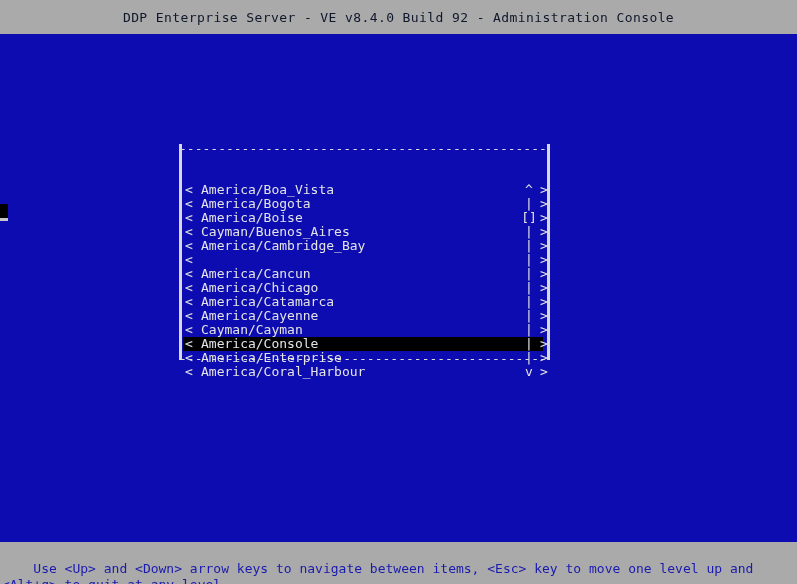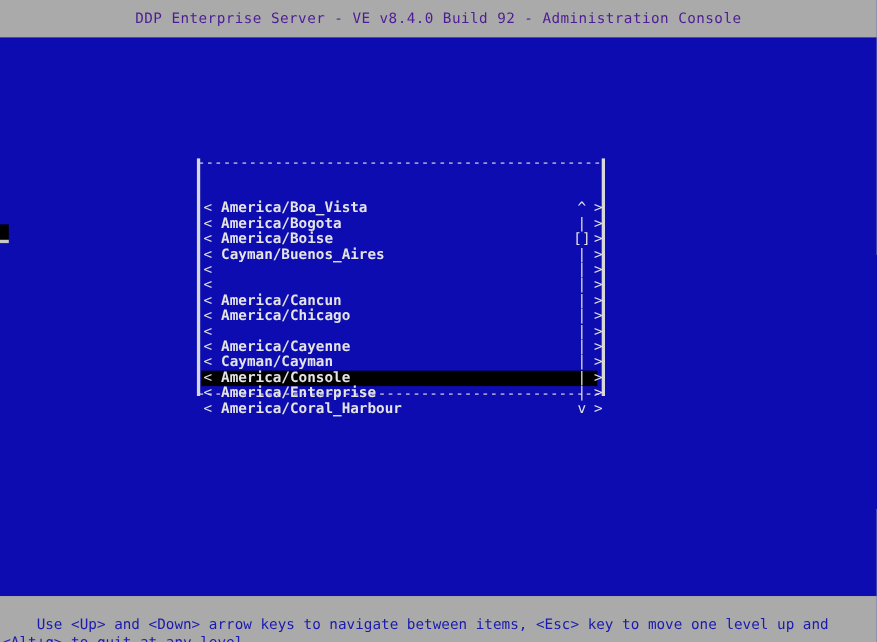--- a/index.html
+++ b/index.html
@@ -19,21 +19,21 @@
     width: 797px;
     height: 584px;
   }
   
   #titlebar {
     position: absolute;
     left: 0; top: 0;
     width: 797px;
     height: 34px;
     background: #aaaaaa;
-    color: #4c1d95;
+    color: #0f172a;
     font-size: 13px;
     letter-spacing: 0.4px;
     display: flex;
     align-items: center;
     justify-content: center;
     white-space: pre;
   }
   
   #console {
     position: absolute;
@@ -112,21 +112,20 @@
   }
   .row .lt {
     position: absolute;
     left: 3px;
     top: 0;
   }
   .row .lbl {
     position: absolute;
     left: 19px;
     top: 0;
-    font-weight: bold;
   }
   .row .sb {
     position: absolute;
     left: 338px;
     top: 0;
     width: 18px;
     text-align: center;
   }
   .row .gt {
     position: absolute;
@@ -181,25 +180,25 @@
     <div id="listbox">
       <div class="brd" id="brd-top">----------------------------------------------------------</div>
       <div class="brd" id="brd-left"></div>
       <div class="brd" id="brd-right"></div>
       <div class="brd" id="brd-bottom">----------------------------------------------------------</div>
       <div id="rows">
           <div class="row"><span class="lt">&lt;</span><span class="lbl">America/Boa_Vista</span><span class="sb">^</span><span class="gt">&gt;</span></div>
           <div class="row"><span class="lt">&lt;</span><span class="lbl">America/Bogota</span><span class="sb">|</span><span class="gt">&gt;</span></div>
           <div class="row"><span class="lt">&lt;</span><span class="lbl">America/Boise</span><span class="sb">[]</span><span class="gt">&gt;</span></div>
           <div class="row"><span class="lt">&lt;</span><span class="lbl">Cayman/Buenos_Aires</span><span class="sb">|</span><span class="gt">&gt;</span></div>
-          <div class="row"><span class="lt">&lt;</span><span class="sb">|</span><span class="gt">&gt;</span></div>
+          <div class="row"><span class="lt">&lt;</span><span class="lbl">America/Cambridge_Bay</span><span class="sb">|</span><span class="gt">&gt;</span></div>
           <div class="row"><span class="lt">&lt;</span><span class="sb">|</span><span class="gt">&gt;</span></div>
           <div class="row"><span class="lt">&lt;</span><span class="lbl">America/Cancun</span><span class="sb">|</span><span class="gt">&gt;</span></div>
           <div class="row"><span class="lt">&lt;</span><span class="lbl">America/Chicago</span><span class="sb">|</span><span class="gt">&gt;</span></div>
-          <div class="row"><span class="lt">&lt;</span><span class="sb">|</span><span class="gt">&gt;</span></div>
+          <div class="row"><span class="lt">&lt;</span><span class="lbl">America/Catamarca</span><span class="sb">|</span><span class="gt">&gt;</span></div>
           <div class="row"><span class="lt">&lt;</span><span class="lbl">America/Cayenne</span><span class="sb">|</span><span class="gt">&gt;</span></div>
           <div class="row"><span class="lt">&lt;</span><span class="lbl">Cayman/Cayman</span><span class="sb">|</span><span class="gt">&gt;</span></div>
           <div class="row selected"><div class="hl"></div><span class="lt">&lt;</span><span class="lbl">America/Console</span><span class="sb">|</span><span class="gt">&gt;</span></div>
           <div class="row"><span class="lt">&lt;</span><span class="lbl">America/Enterprise</span><span class="sb">|</span><span class="gt">&gt;</span></div>
           <div class="row"><span class="lt">&lt;</span><span class="lbl">America/Coral_Harbour</span><span class="sb">v</span><span class="gt">&gt;</span></div>
         </div>
     </div>
 
   </div>
 

